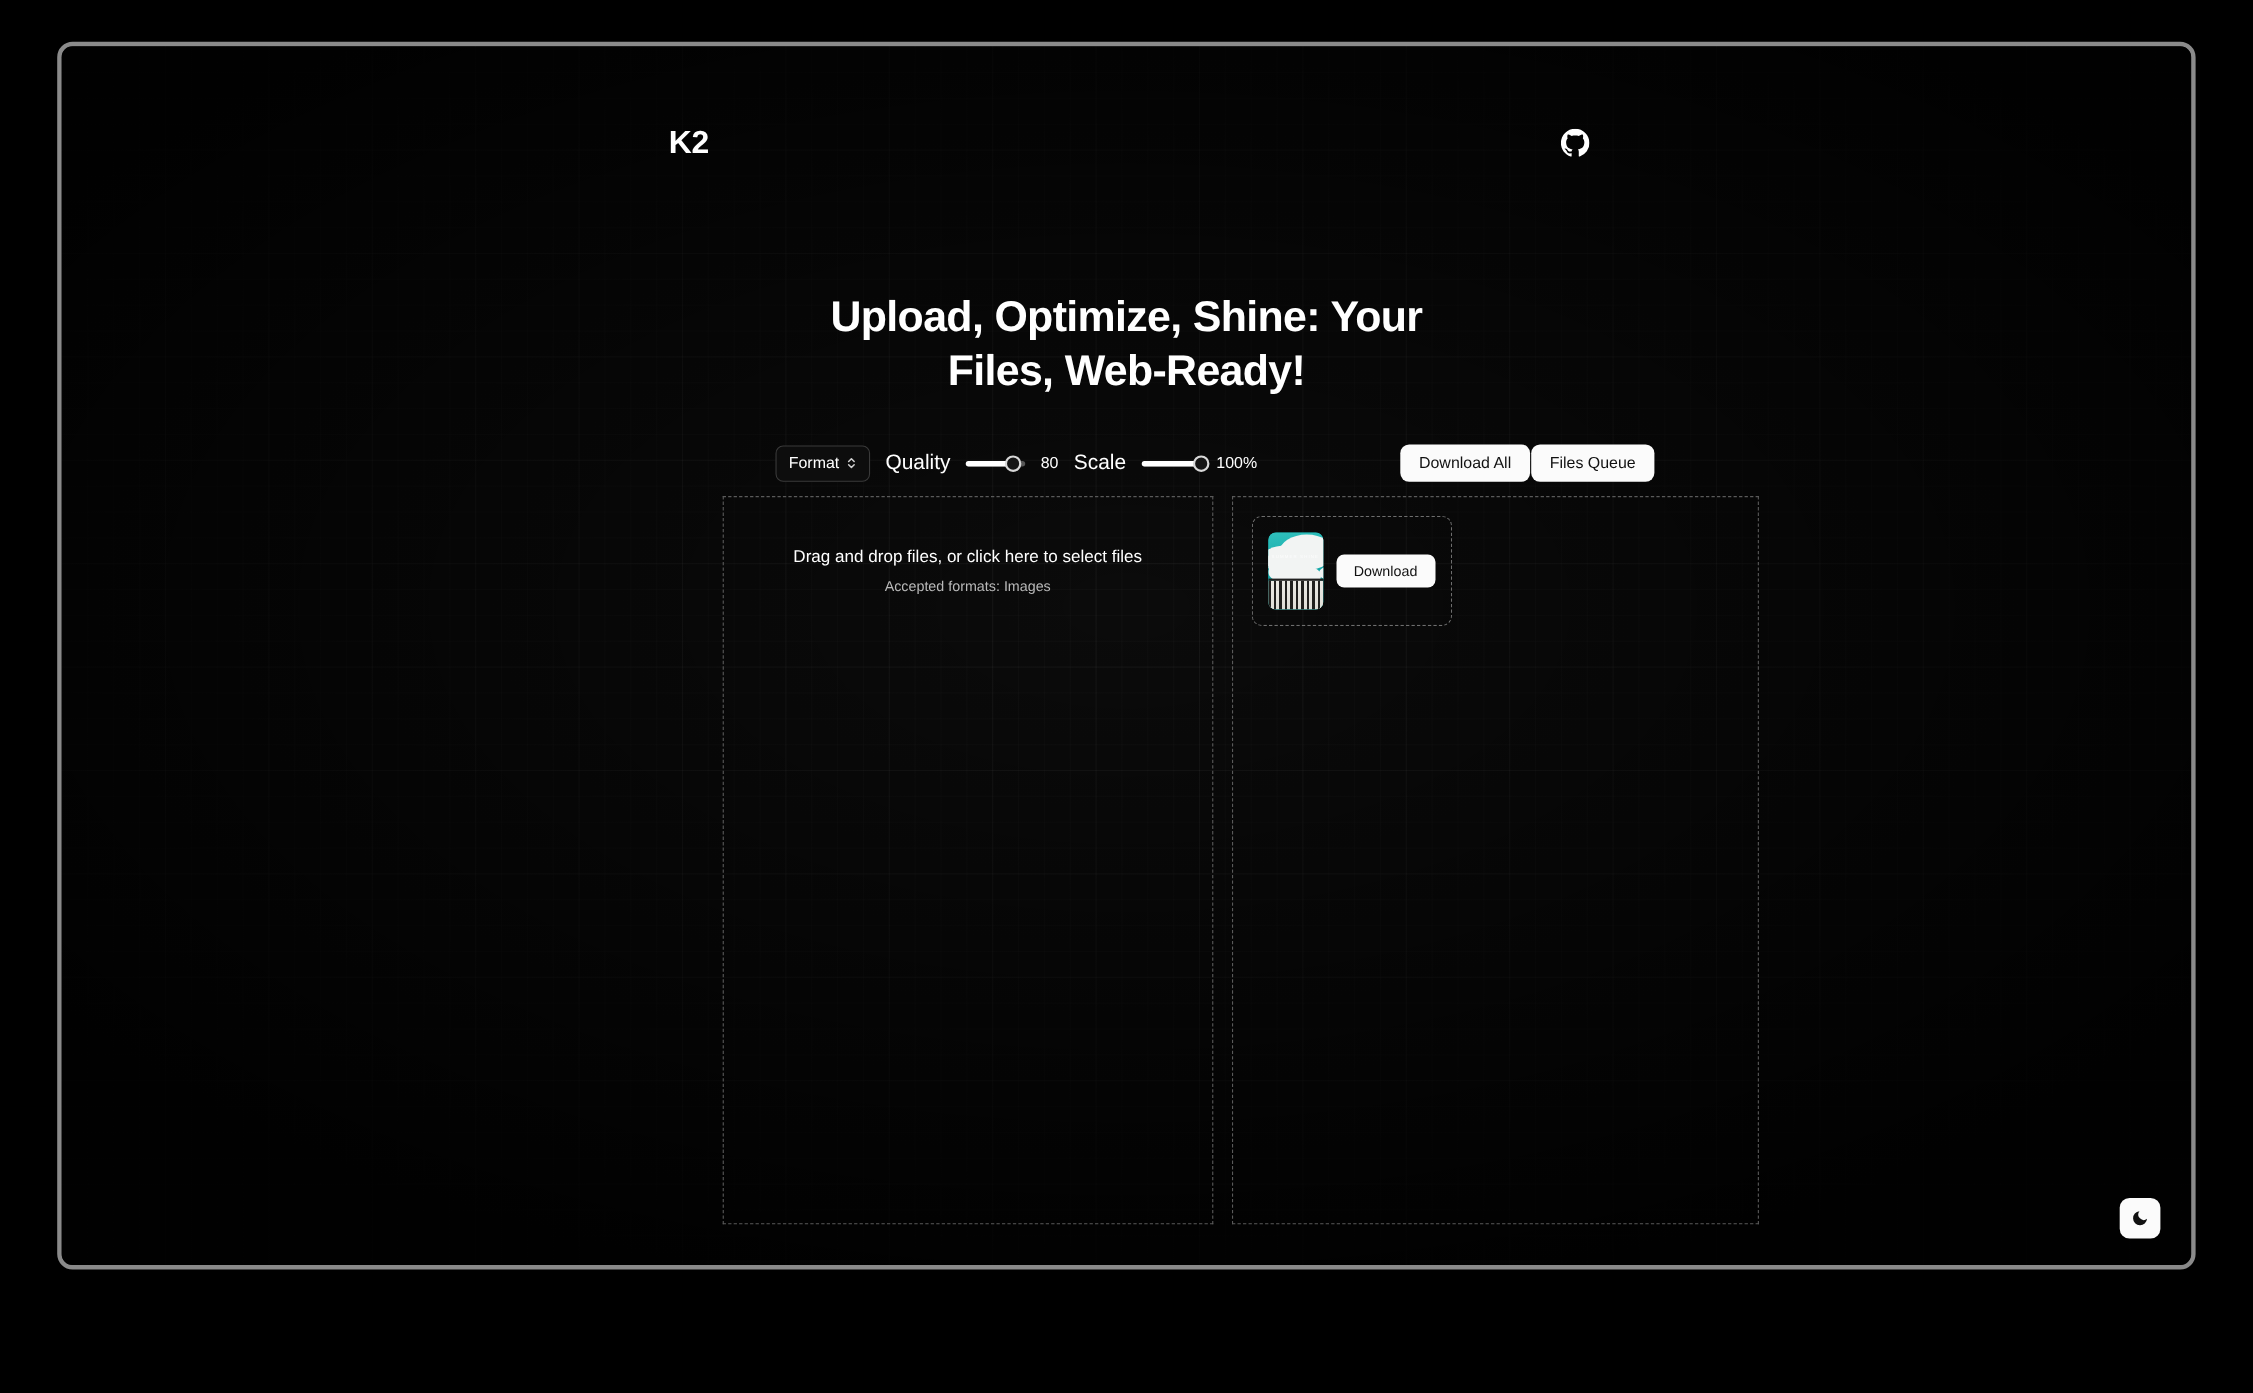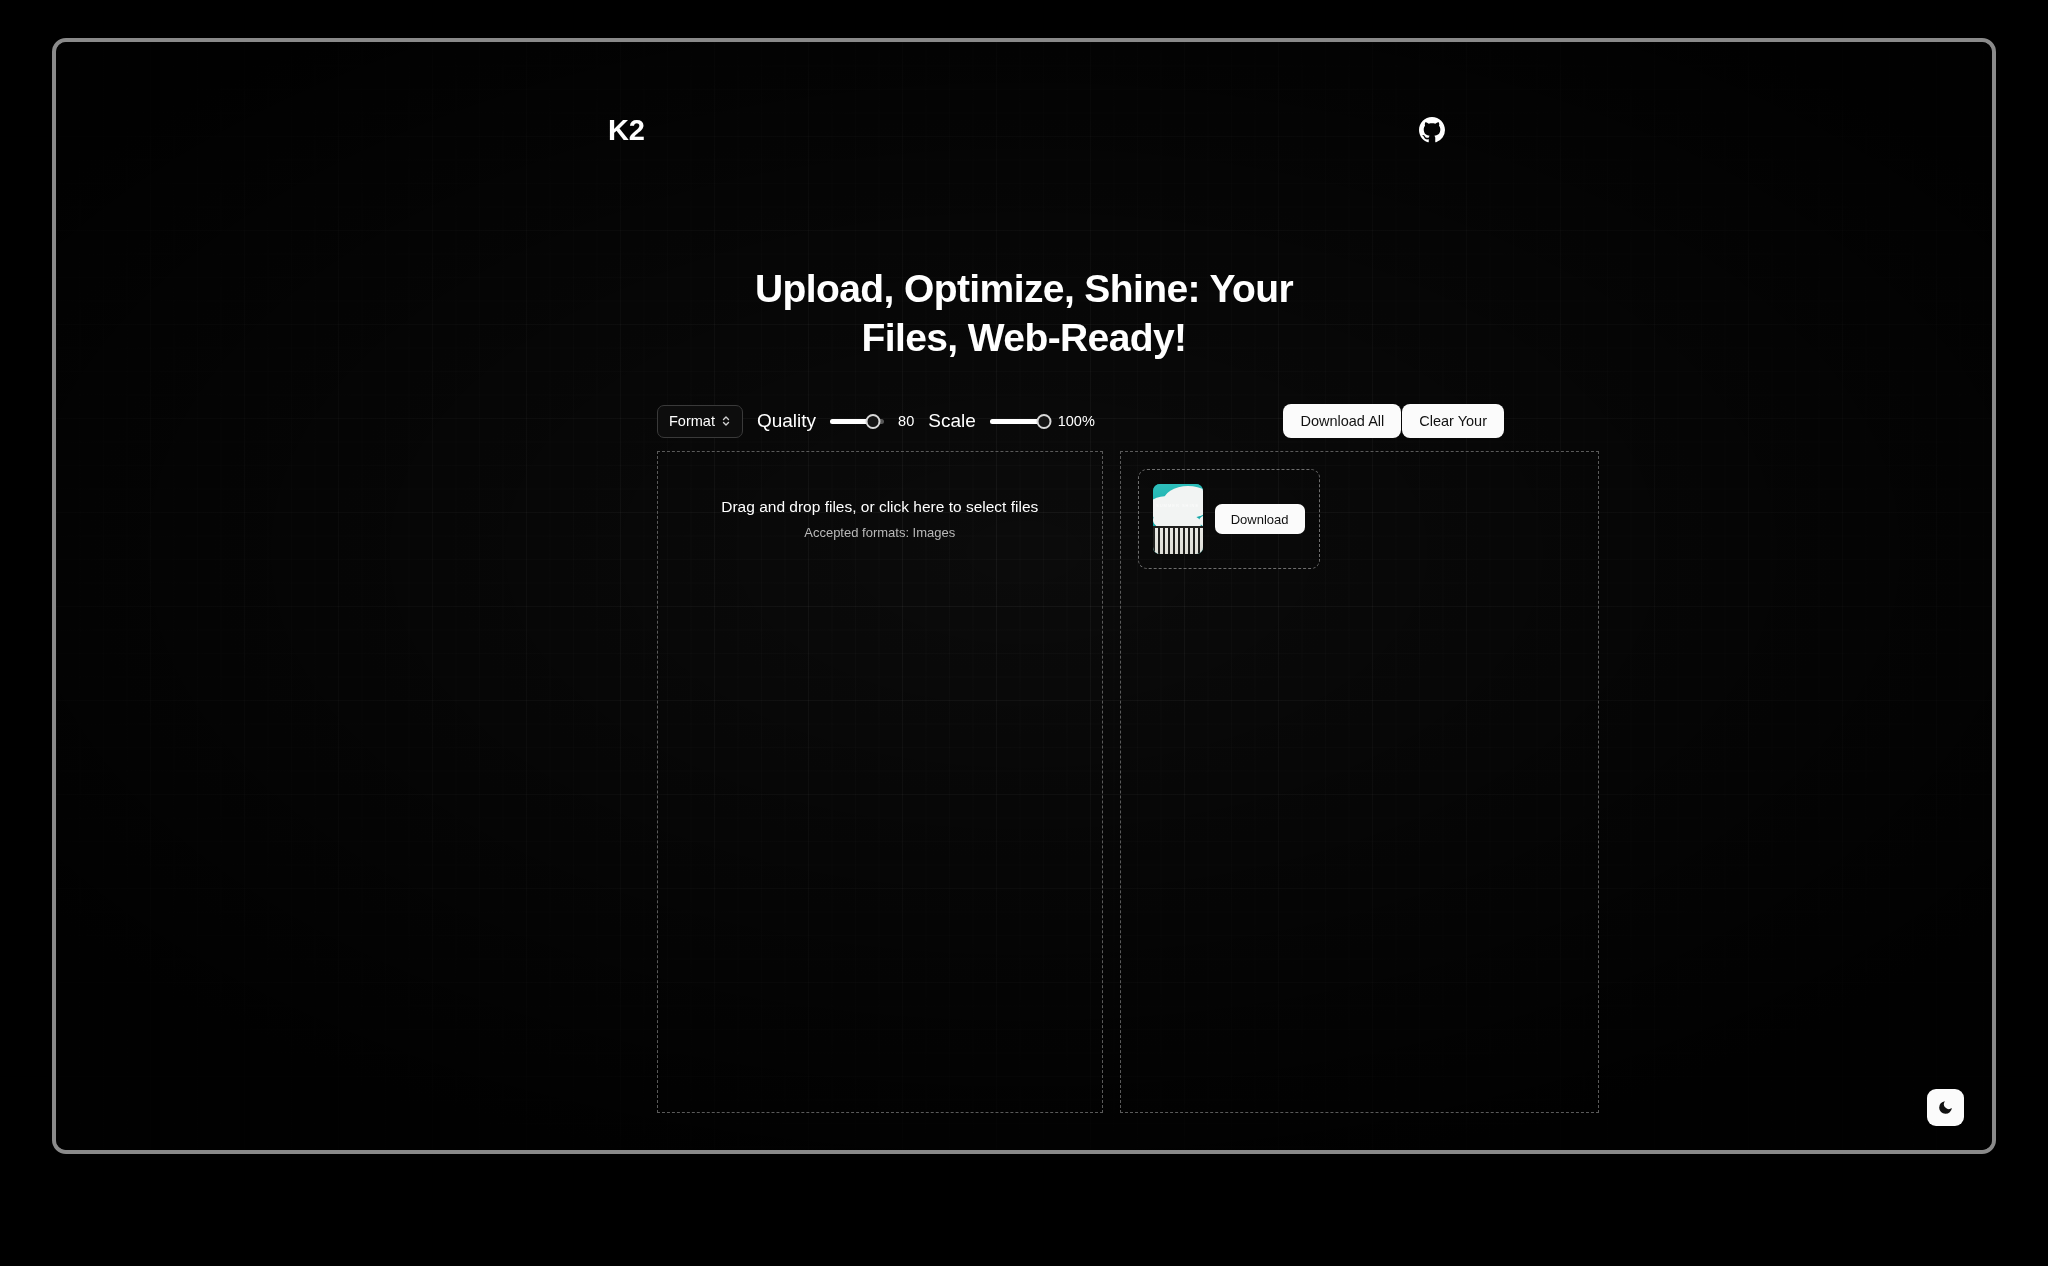--- a/index.html
+++ b/index.html
@@ -122,20 +122,21 @@
     align-items: center;
     gap: 6px;
     height: 33px;
     padding: 0 11px;
     border: 1px solid #3a3a3a;
     border-radius: 7px;
     background: #0d0d0d;
     color: #ffffff;
     font-size: 14.5px;
     cursor: pointer;
+    margin-left: 48px;
   }
   #format-select .chev { display: flex; flex-direction: column; line-height: 0; }
   #format-select .chev svg { width: 10px; height: 14px; display: block; }
 
   .ctl-label {
     color: #ffffff;
     font-size: 19px;
     font-weight: 400;
     white-space: nowrap;
   }
@@ -408,21 +409,21 @@
         <div class="slider" id="scale-slider">
           <div class="track"></div>
           <div class="fill" style="width: 100%;"></div>
           <div class="thumb" style="left: 100%;"></div>
         </div>
         <span class="ctl-value">100%</span>
       </div>
 
       <div id="toolbar-right">
         <button class="btn-light">Download All</button>
-        <button class="btn-light">Clear Your</button>
+        <button class="btn-light">Files Queue</button>
       </div>
     </div>
 
     <div id="panels">
 
       <div class="panel" id="dropzone-panel">
         <div id="dropzone-text">
           <div id="dropzone-primary">Drag and drop files, or click here to select files</div>
           <div id="dropzone-secondary">Accepted formats: Images</div>
         </div>

